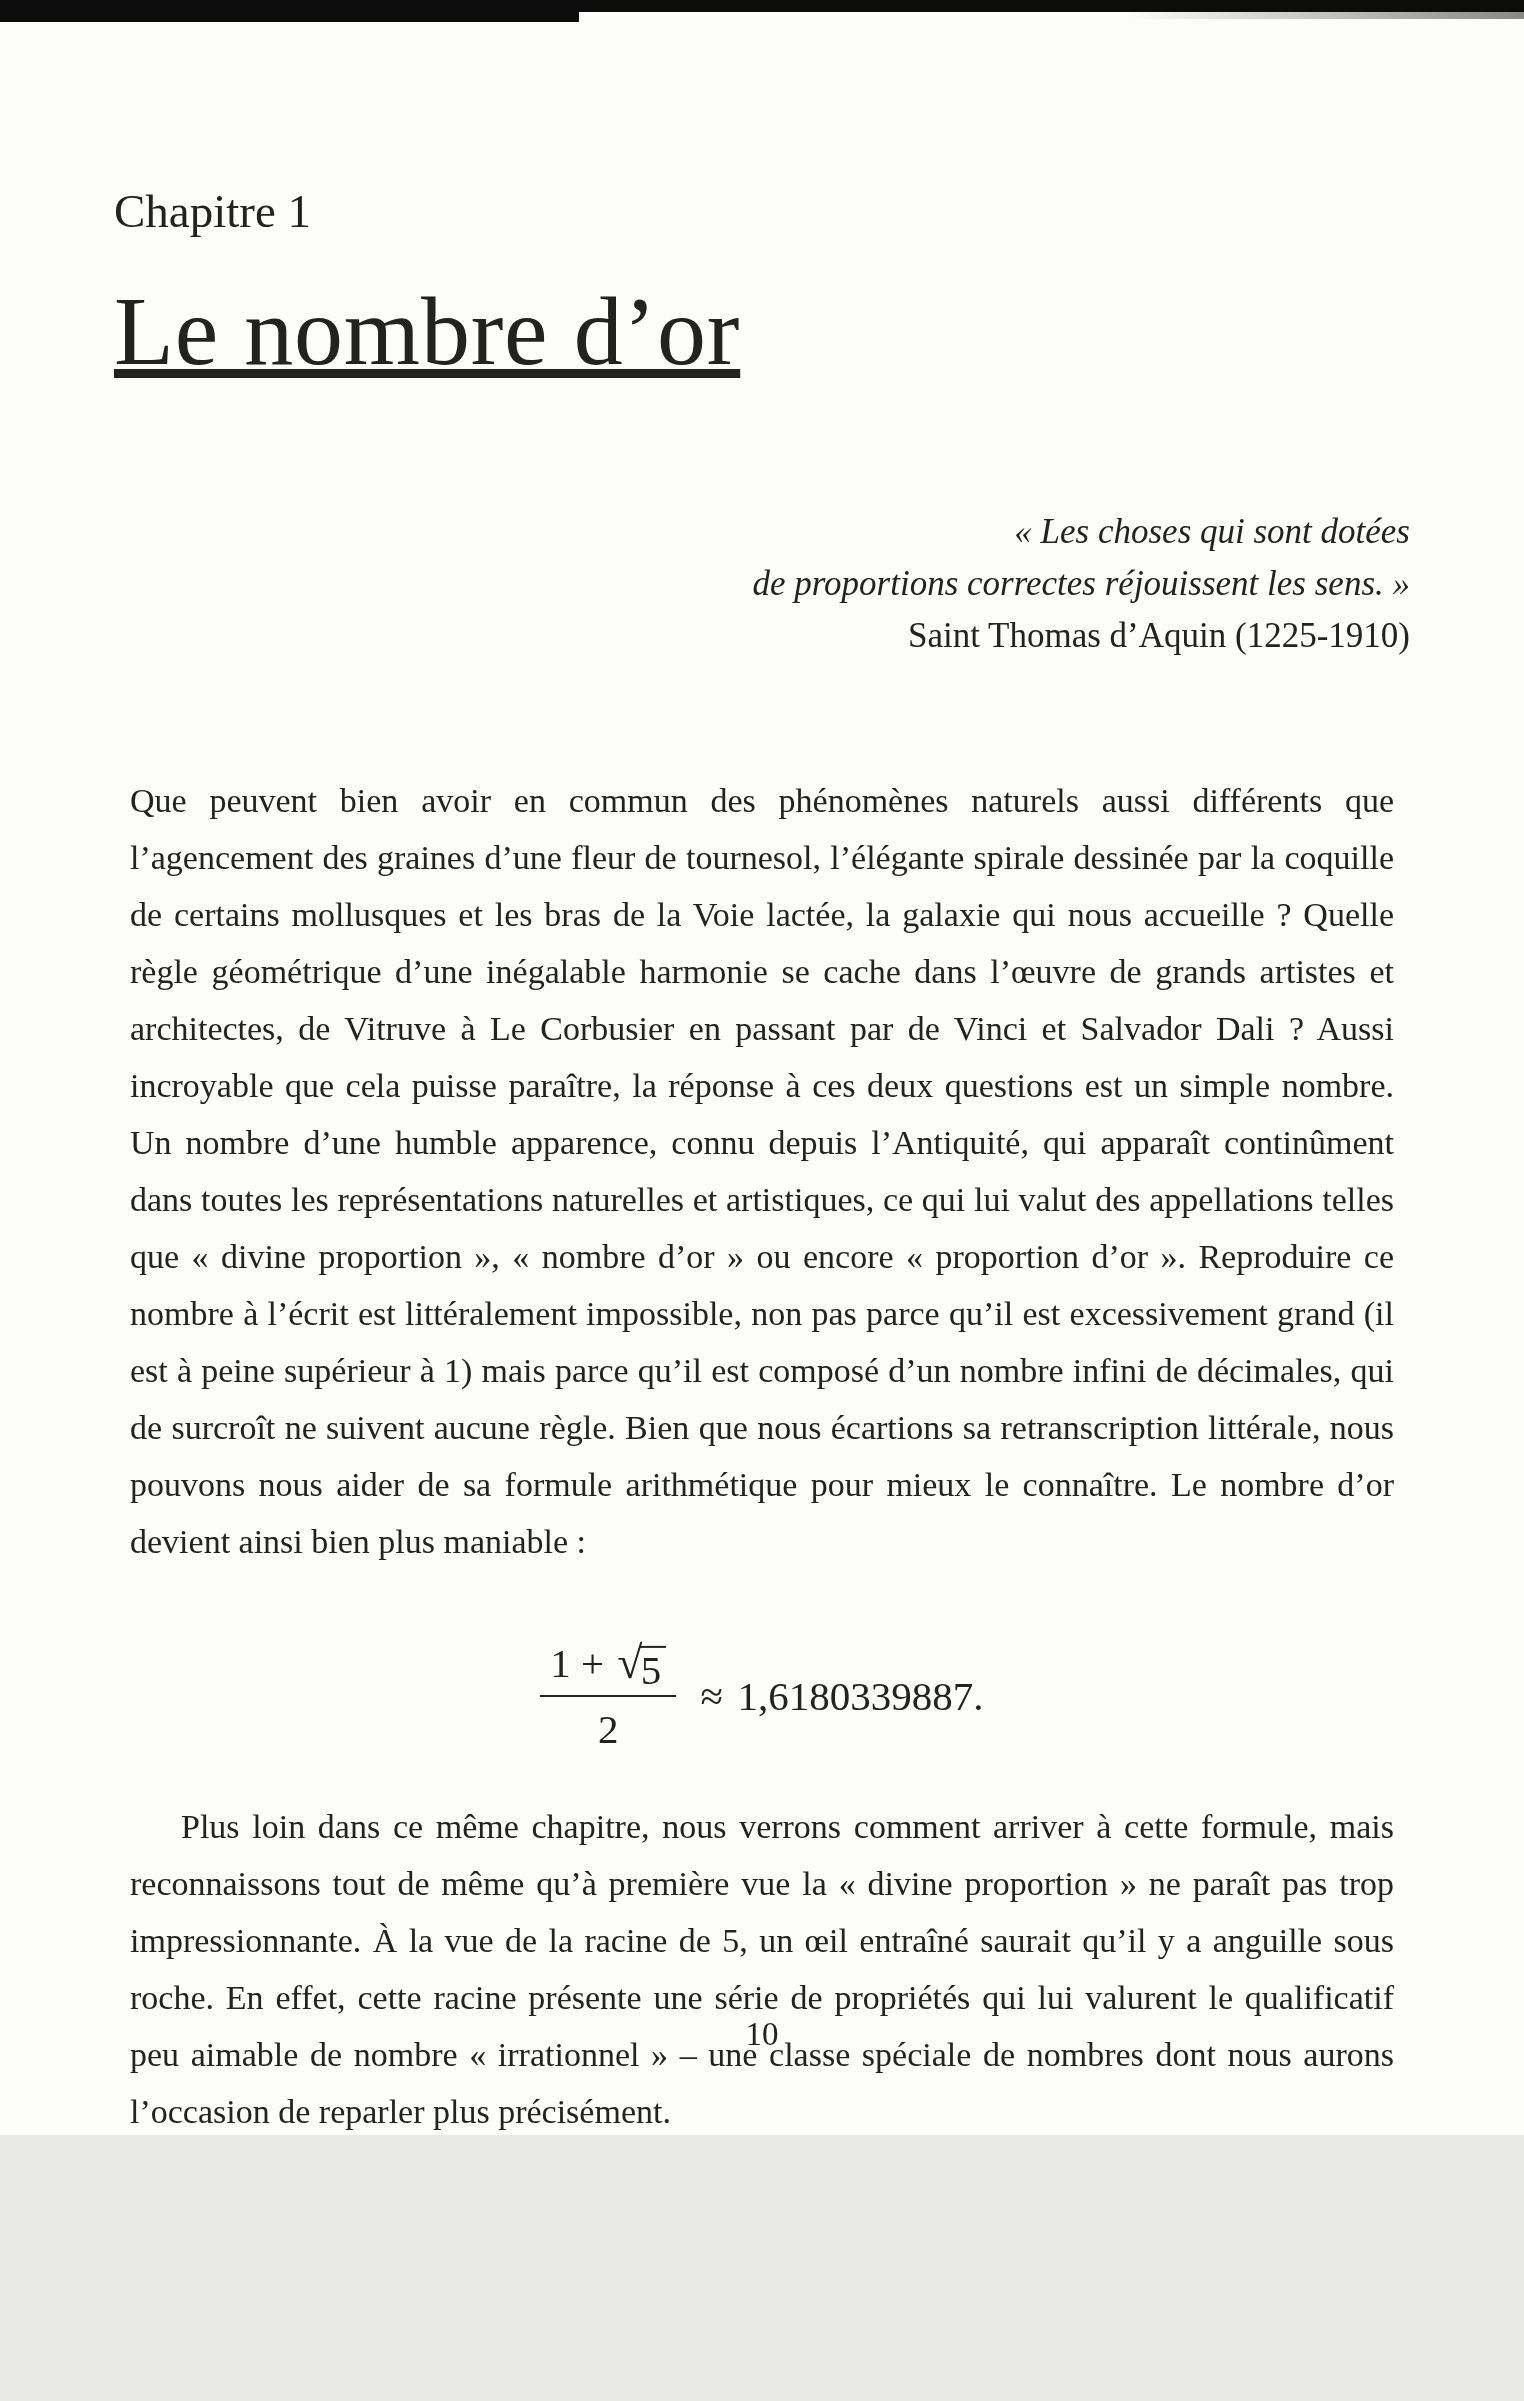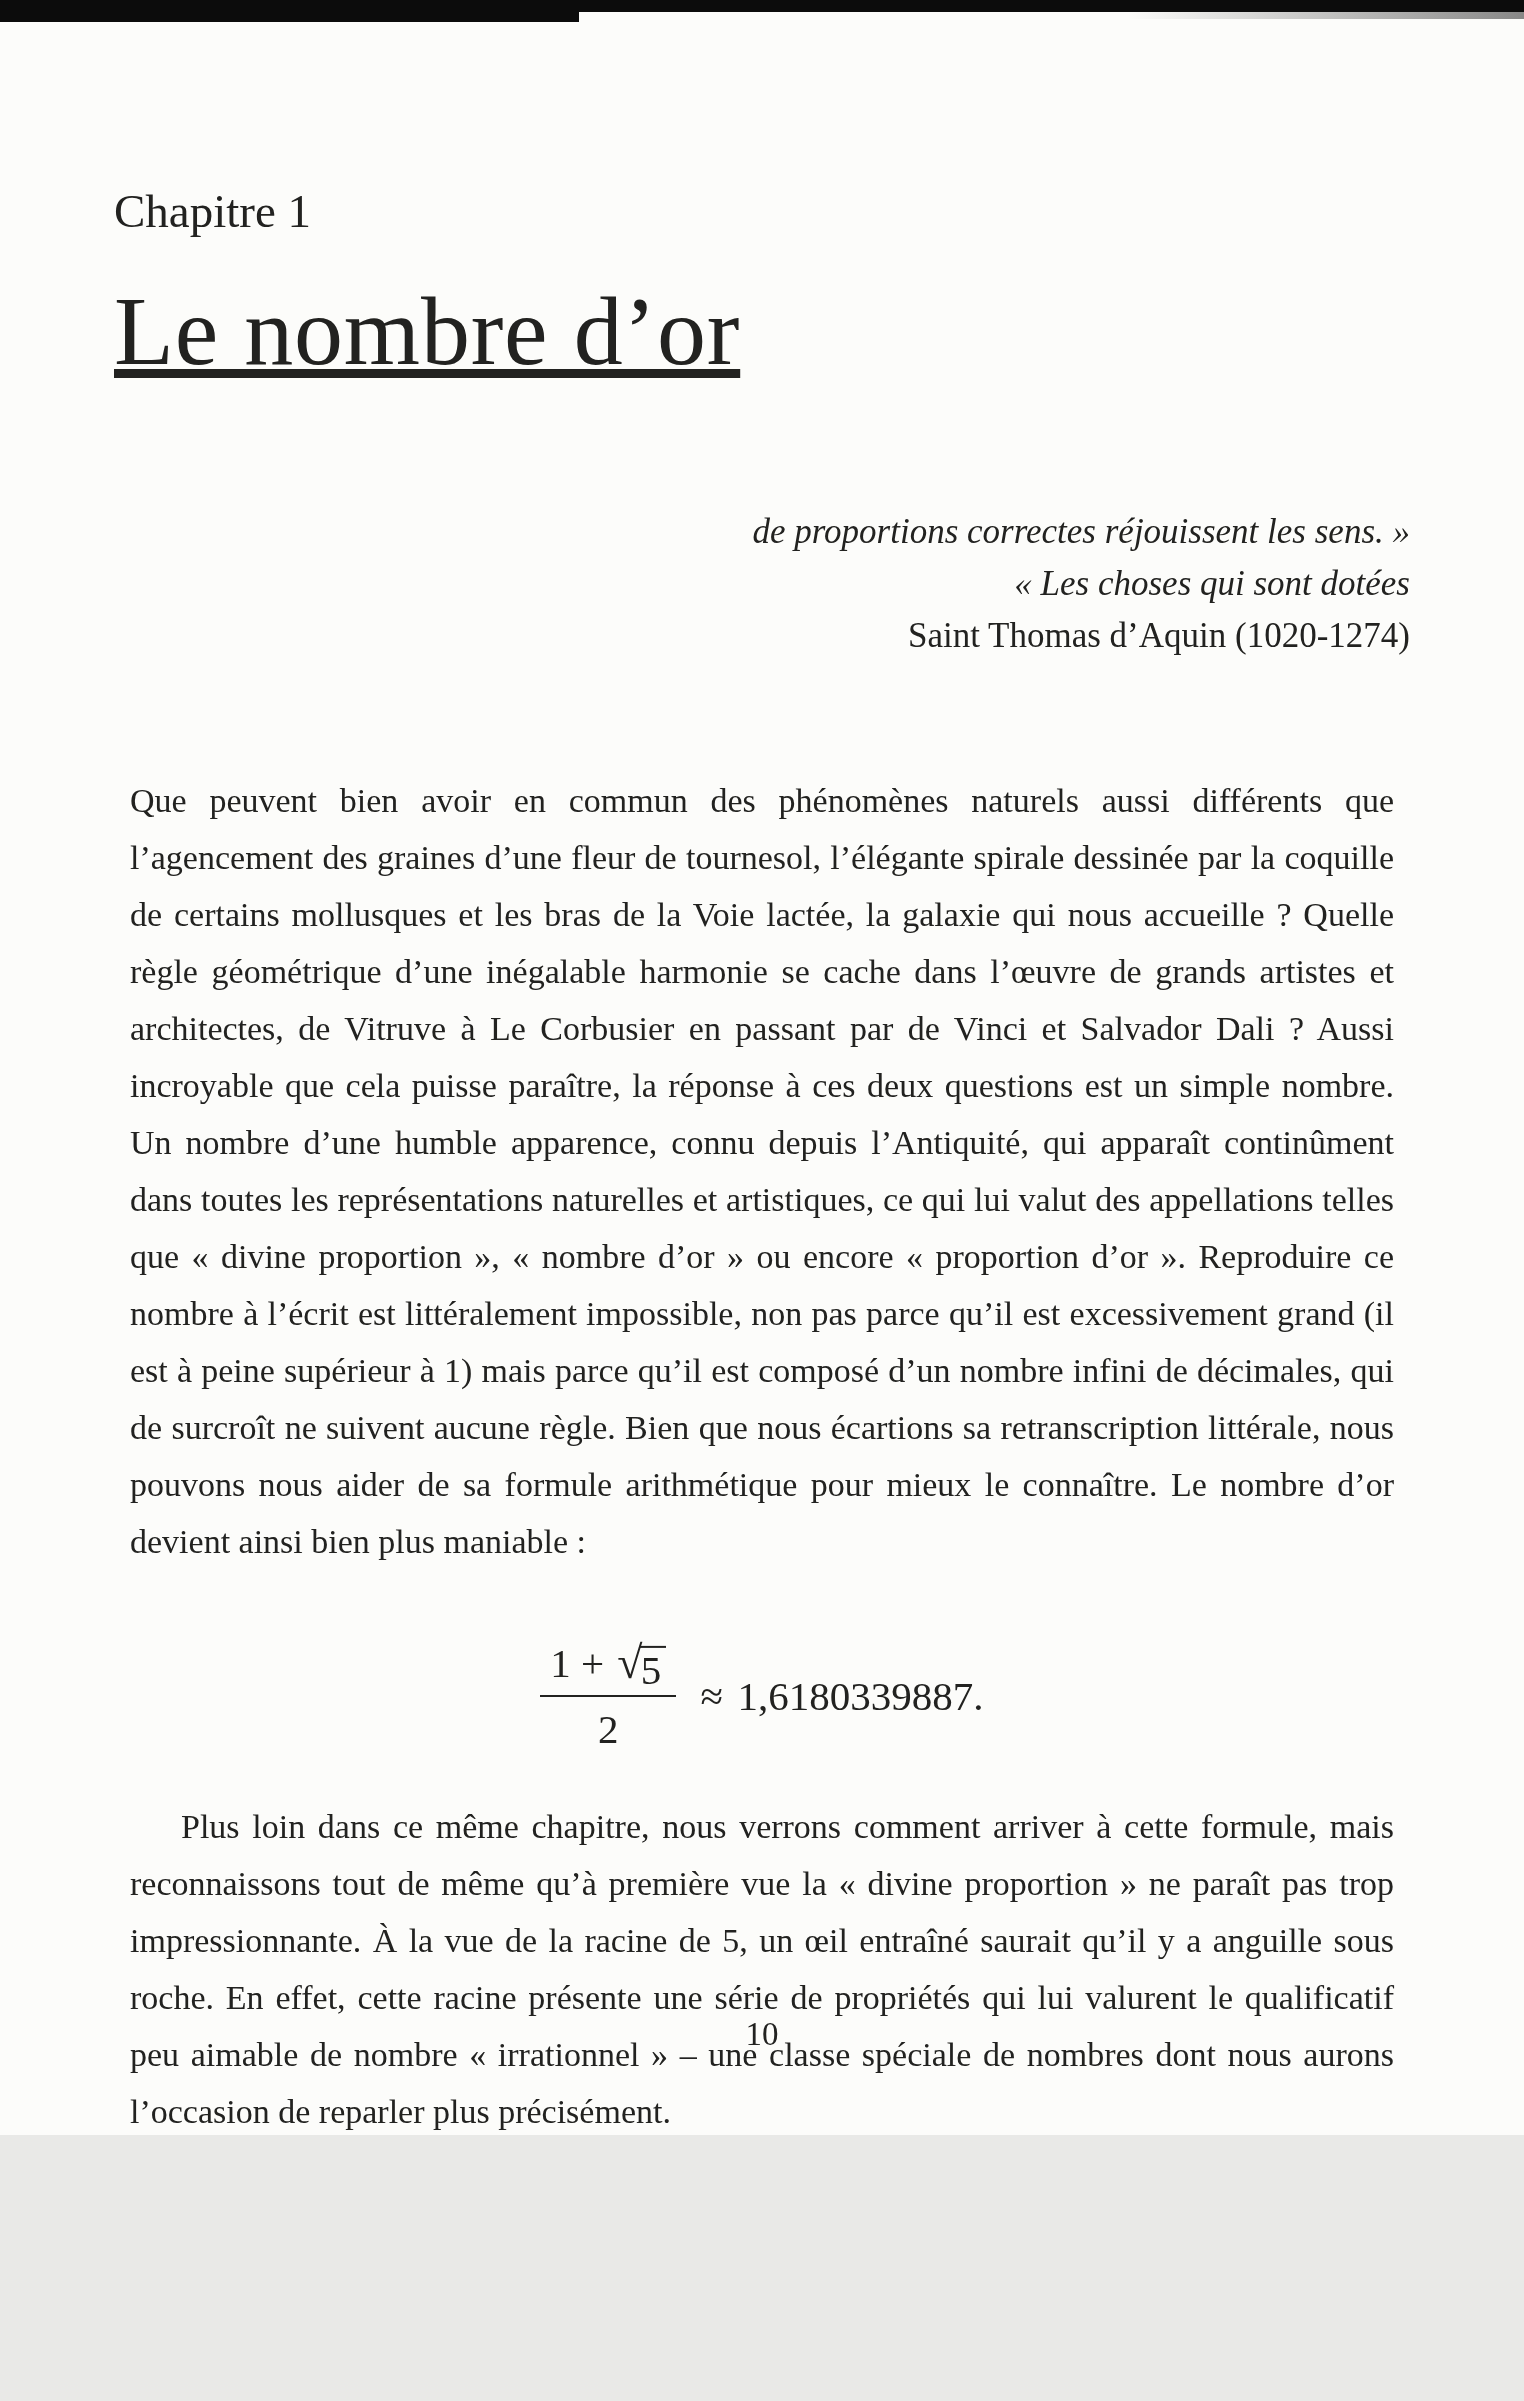--- a/index.html
+++ b/index.html
@@ -136,23 +136,23 @@
 
   <div class="scan-bar"></div>
   <div class="scan-bar-left"></div>
   <div class="scan-smudge"></div>
 
   <div class="chapter-label">Chapitre 1</div>
 
   <h1 class="page-title">Le nombre d’or</h1>
 
   <div class="epigraph">
+    <span class="quote-line">« Les choses qui sont dotées</span>
     <span class="quote-line">de proportions correctes réjouissent les sens. »</span>
-    <span class="quote-line">« Les choses qui sont dotées</span>
-    <span class="attribution">Saint Thomas d’Aquin (1020-1274)</span>
+    <span class="attribution">Saint Thomas d’Aquin (1225-1910)</span>
   </div>
 
   <p class="body-paragraph p1">Que peuvent bien avoir en commun des phénomènes naturels aussi différents que l’agencement des graines d’une fleur de tournesol, l’élégante spirale dessinée par la coquille de certains mollusques et les bras de la Voie lactée, la galaxie qui nous accueille ? Quelle règle géométrique d’une inégalable harmonie se cache dans l’œuvre de grands artistes et architectes, de Vitruve à Le Corbusier en passant par de Vinci et Salvador Dali ? Aussi incroyable que cela puisse paraître, la réponse à ces deux questions est un simple nombre. Un nombre d’une humble apparence, connu depuis l’Antiquité, qui apparaît continûment dans toutes les représentations naturelles et artistiques, ce qui lui valut des appellations telles que « divine proportion », « nombre d’or » ou encore « proportion d’or ». Reproduire ce nombre à l’écrit est littéralement impossible, non pas parce qu’il est excessivement grand (il est à peine supérieur à 1) mais parce qu’il est composé d’un nombre infini de décimales, qui de surcroît ne suivent aucune règle. Bien que nous écartions sa retranscription littérale, nous pouvons nous aider de sa formule arithmétique pour mieux le connaître. Le nombre d’or devient ainsi bien plus maniable :</p>
 
   <div class="formula-block">
     <span class="fraction">
       <span class="numerator">
         <span>1 +</span>
         <span class="sqrt">
           <span class="radical-glyph">√</span>

